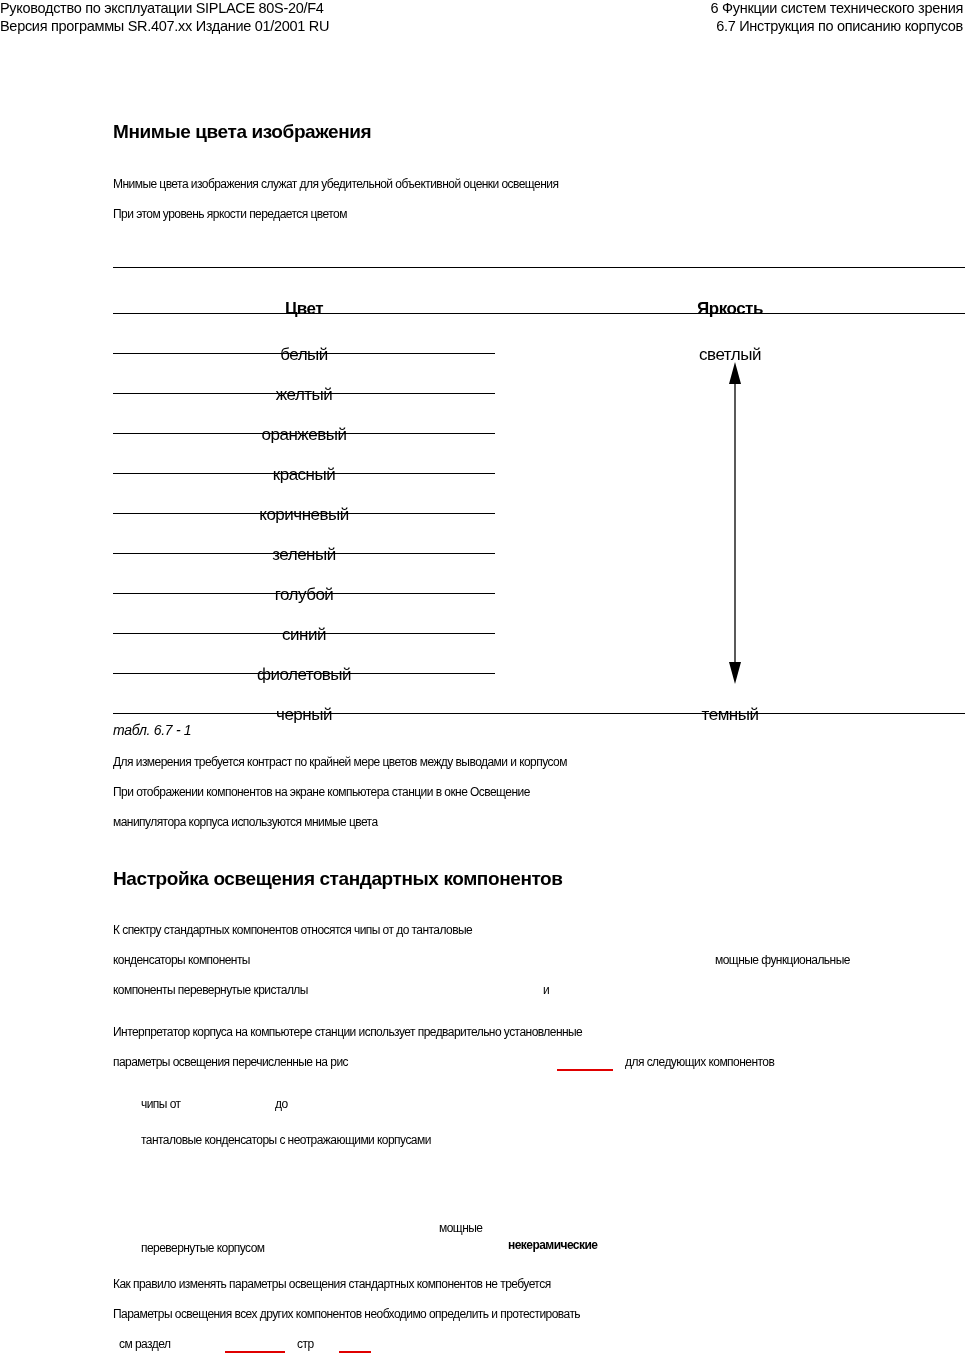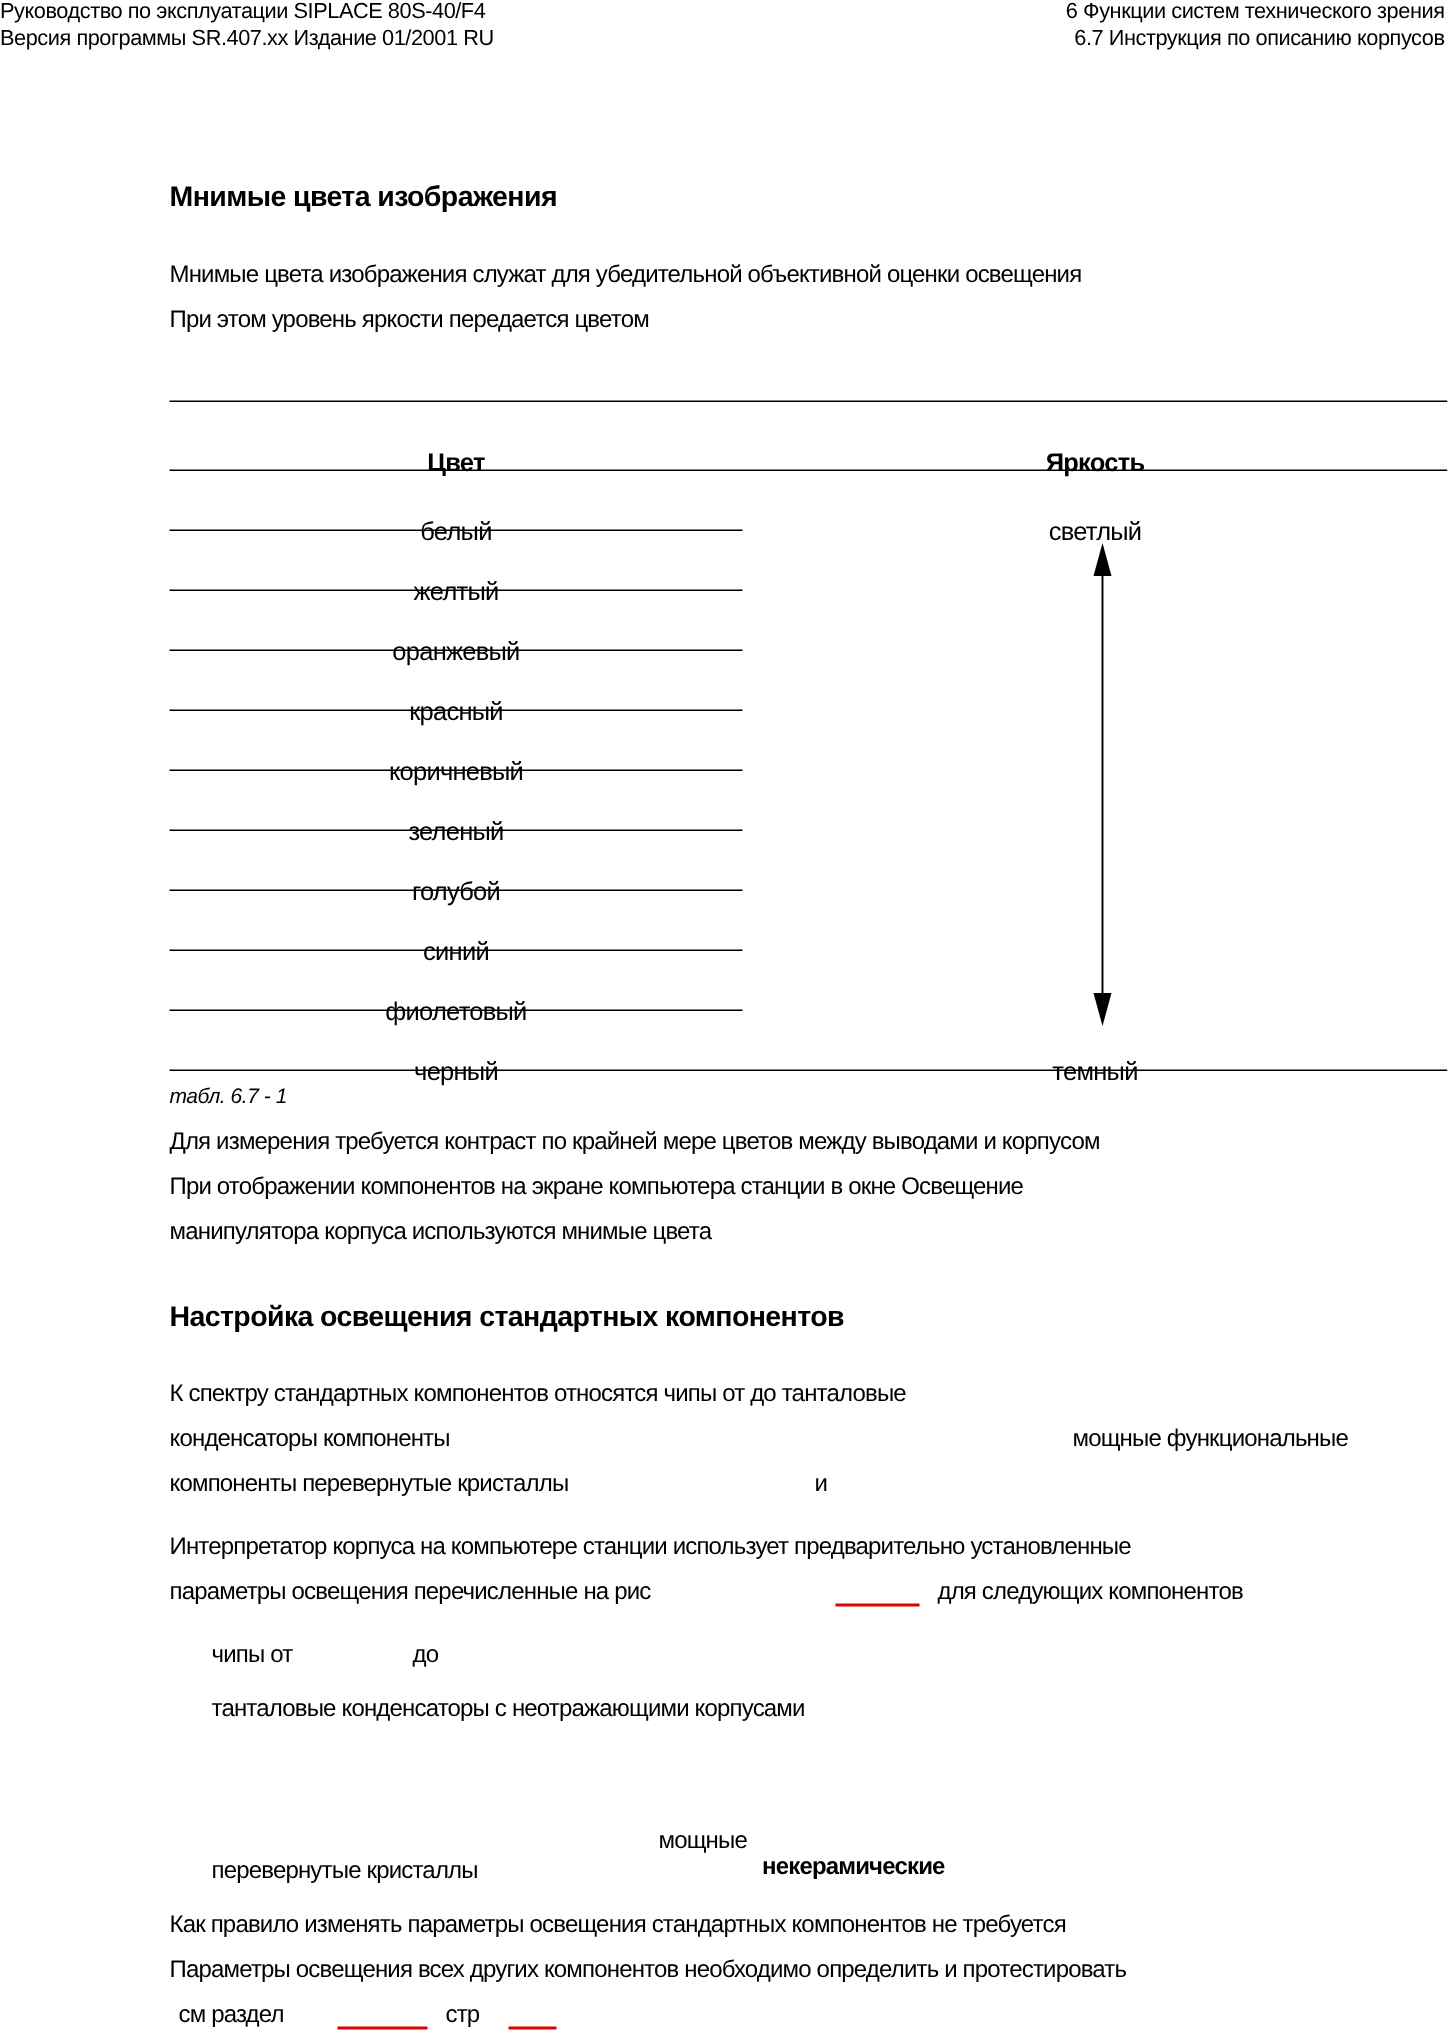--- a/index.html
+++ b/index.html
@@ -5,34 +5,34 @@
   html, body { margin: 0; padding: 0; background: #ffffff; }
   body {
     width: 965px; height: 1355px; position: relative; overflow: hidden;
     font-family: "Liberation Sans", sans-serif; color: #000;
   }
   .abs { position: absolute; white-space: nowrap; }
   .hdr { font-size: 14.5px; line-height: 17px; letter-spacing: -0.3px; }
   .hdr-left { left: 0; }
   .hdr-right { right: 2px; text-align: right; }
   .h { font-size: 19px; font-weight: bold; letter-spacing: -0.4px; left: 113px; }
-  .p { font-size: 16px; letter-spacing: -0.55px; left: 113px; line-height: 22px; }
+  .p { font-size: 12px; letter-spacing: -0.55px; left: 113px; line-height: 22px; }
   .cell { font-size: 17px; letter-spacing: -0.5px; text-align: center; line-height: 22px; margin-top: 20px; }
   .col1 { left: 113px; width: 382px; }
   .col2 { left: 495px; width: 470px; }
   .th { font-weight: bold; }
   .hline { position: absolute; height: 1px; background: #000; }
   .caption { font-size: 14px; font-style: italic; left: 113px; letter-spacing: -0.3px; }
   .redline { position: absolute; height: 2px; background: #e00000; }
   .indent { left: 141px; }
 </style>
 </head>
 <body>
 
-<div class="abs hdr hdr-left" style="top:0px;">Руководство по эксплуатации SIPLACE 80S-40/F4</div>
+<div class="abs hdr hdr-left" style="top:0px;">Руководство по эксплуатации SIPLACE 80S-20/F4</div>
 <div class="abs hdr hdr-left" style="top:18px;">Версия программы SR.407.xx  Издание 01/2001 RU</div>
 <div class="abs hdr hdr-right" style="top:0px;">6 Функции систем технического зрения</div>
 <div class="abs hdr hdr-right" style="top:18px;">6.7 Инструкция по описанию корпусов</div>
 
 <div class="abs h" style="top:121px;">Мнимые цвета изображения</div>
 <div class="abs p" style="top:173px;">Мнимые цвета изображения служат для убедительной  объективной оценки освещения</div>
 <div class="abs p" style="top:203px;">При этом уровень яркости передается цветом</div>
 
 <div>
   <div class="hline" style="top:267px; left:113px; width:852px;"></div>
@@ -88,21 +88,21 @@
 
 <div class="abs p" style="top:1021px;">Интерпретатор корпуса на компьютере станции использует предварительно установленные</div>
 <div class="abs p" style="top:1051px;">параметры освещения  перечисленные на рис</div>
 <div class="redline" style="top:1069px; left:557px; width:56px;"></div>
 <div class="abs p" style="top:1051px; left:625px;">для следующих компонентов</div>
 
 <div class="abs p indent" style="top:1093px;">чипы  от</div>
 <div class="abs p" style="top:1093px; left:275px;">до</div>
 <div class="abs p indent" style="top:1129px;">танталовые конденсаторы  с неотражающими корпусами</div>
 <div class="abs p" style="top:1201px; left:439px;margin-top:16px;">мощные</div>
-<div class="abs p indent" style="top:1237px;">перевернутые кристаллы</div>
+<div class="abs p indent" style="top:1237px;">перевернутые корпусом</div>
 <div class="abs p" style="top:1234px; left:508px;font-weight:bold;">некерамические</div>
 
 <div class="abs p" style="top:1273px;">Как правило  изменять параметры освещения стандартных компонентов не требуется</div>
 <div class="abs p" style="top:1303px;">Параметры освещения всех других компонентов необходимо определить и протестировать</div>
 <div class="abs p" style="top:1333px; left:119px;">см  раздел</div>
 <div class="redline" style="top:1351px; left:225px; width:60px;"></div>
 <div class="abs p" style="top:1333px; left:297px;">стр</div>
 <div class="redline" style="top:1351px; left:339px; width:32px;"></div>
 
 </body></html>

